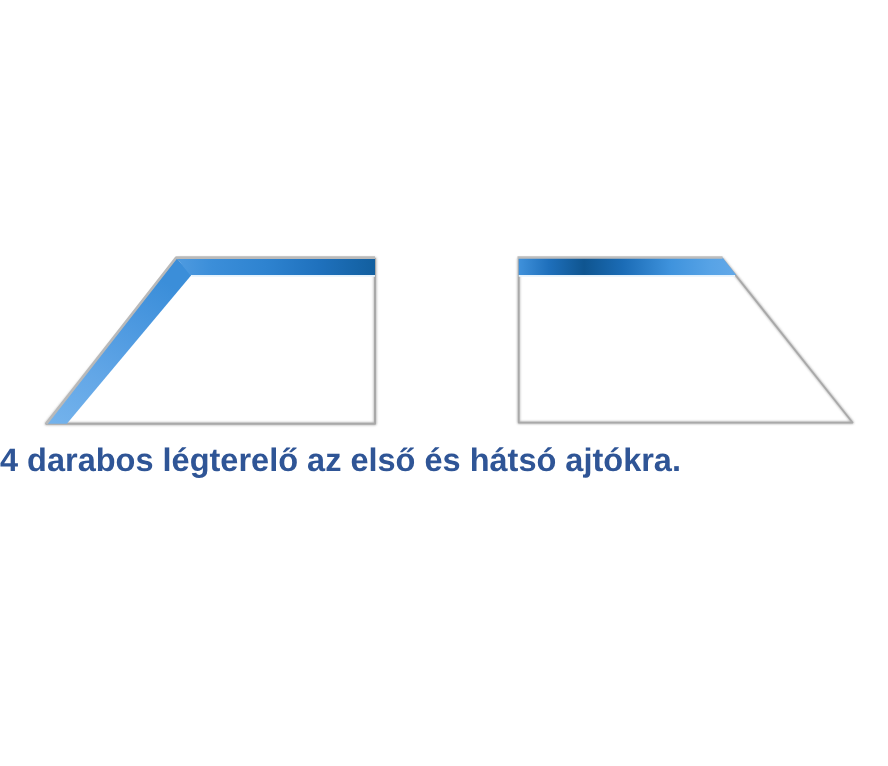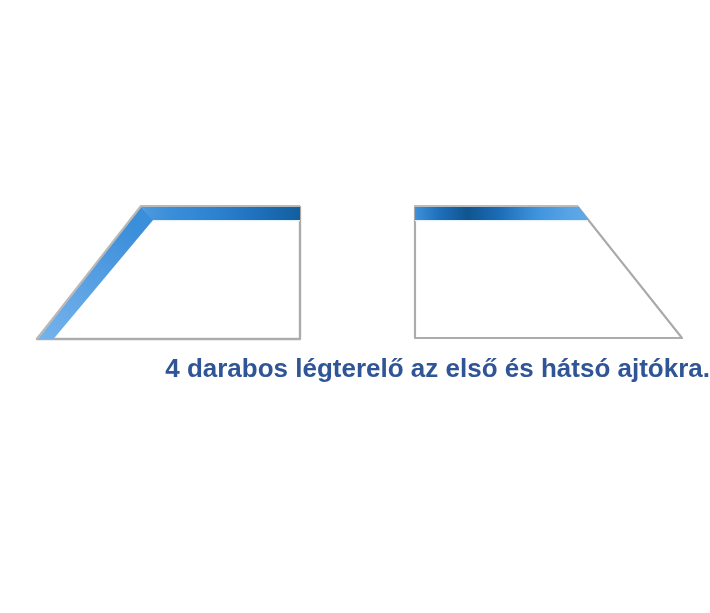--- a/index.html
+++ b/index.html
@@ -23,21 +23,21 @@
     top: 0;
     width: 710px;
     height: 613px;
     display: block;
   }
   #caption {
     position: absolute;
     left: 0;
     top: 352px;
     width: 710px;
-    text-align: right;
+    text-align: left;
     font-family: "Liberation Sans", sans-serif;
     font-weight: bold;
     font-size: 26px;
     line-height: 32px;
     letter-spacing: 0px;
     color: #2f5596;
     white-space: nowrap;
   }
 </style>
 </head>

